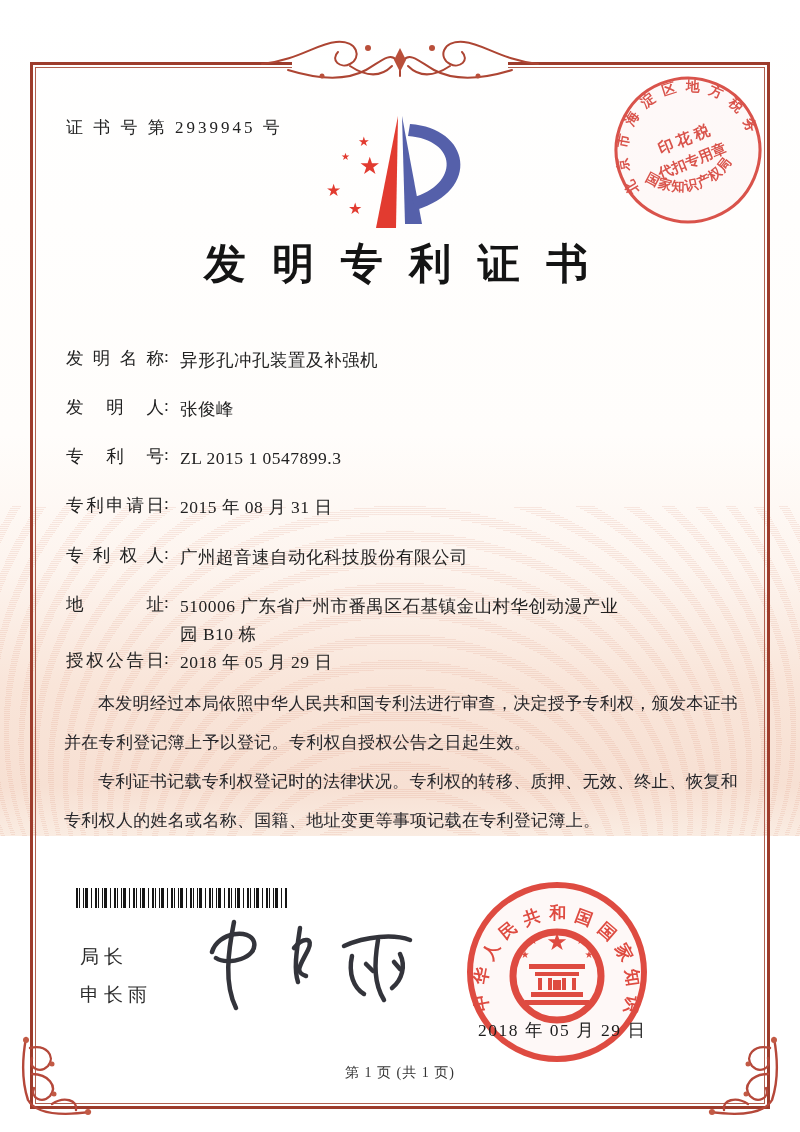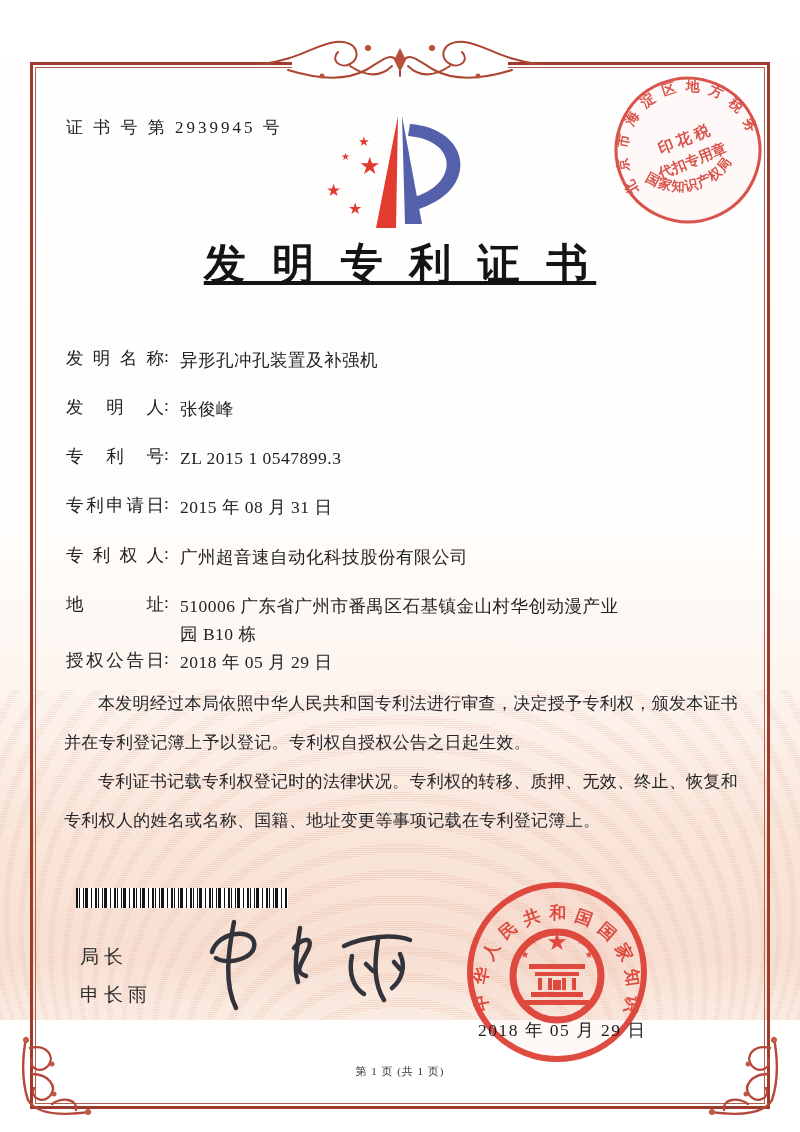--- a/index.html
+++ b/index.html
@@ -4,21 +4,21 @@
 <style>
   * { margin:0; padding:0; box-sizing:border-box; }
   html,body { width:800px; height:1132px; }
   body{
     font-family:"Liberation Serif","DejaVu Serif",serif;
     color:#1c1c1c;
     background:#fff;
     overflow:hidden;
   }
   .page{
-    position:relative; width:800px; height:1020px;
+    position:relative; width:800px; height:836px;
     background:linear-gradient(180deg,#ffffff 0%,#fffdfb 52%,#fdf4ee 68%,#f9e5d9 82%,#f7e0d3 94%,#faece2 100%);
     padding-left:28px;
   }
   .waves{
     position:absolute; left:0; bottom:0; width:800px; height:330px;
     background:repeating-radial-gradient(120% 70% at 50% 170%,
       rgba(206,112,84,0.13) 0 1.5px, rgba(255,255,255,0) 1.5px 8px);
     pointer-events:none;
   }
   
@@ -46,21 +46,21 @@
   }
   .logo{ position:absolute; left:312px; top:110px; }
   .logo text{ font-family:"DejaVu Sans",sans-serif; }
   .tax-stamp{
     position:absolute; left:610px; top:72px; width:156px; height:156px;
     transform:rotate(-22deg); opacity:.92;
   }
   .doc-title{
     position:absolute; left:0; top:236px; width:800px;
     text-align:center; font-size:42px; font-weight:bold;
-    letter-spacing:8px; color:#141414;text-decoration:underline;
+    letter-spacing:8px; color:#141414;
   }
 
   
   .field-row{ position:absolute; left:66px; font-size:17.5px; color:#222; }
   .field-label{
     display:inline-block; width:98px; vertical-align:top;
     text-align:justify; text-align-last:justify;
   }
   .field-colon{ display:inline-block; width:16px; vertical-align:top; }
   .field-value{ display:inline-block; vertical-align:top; white-space:pre-line;
@@ -96,21 +96,21 @@
   
   .office-seal{ position:absolute; left:465px; top:880px; width:184px; height:184px; opacity:.95;}
   .seal-date{
     position:absolute; left:478px; top:1018px; font-size:17.5px; color:#1d1d1d;
     letter-spacing:1.5px; white-space:nowrap;
   }
 
   
   .footer{
     position:absolute; left:0; top:1064px; width:800px; text-align:center;
-    font-size:11px; color:#333; letter-spacing:1px;
+    font-size:14px; color:#333; letter-spacing:1px;
   }
   .stamp-red{ fill:#d6453c; }
 </style>
 </head>
 <body>
 
 <div class="page">
 
   <div class="waves"></div>
 

